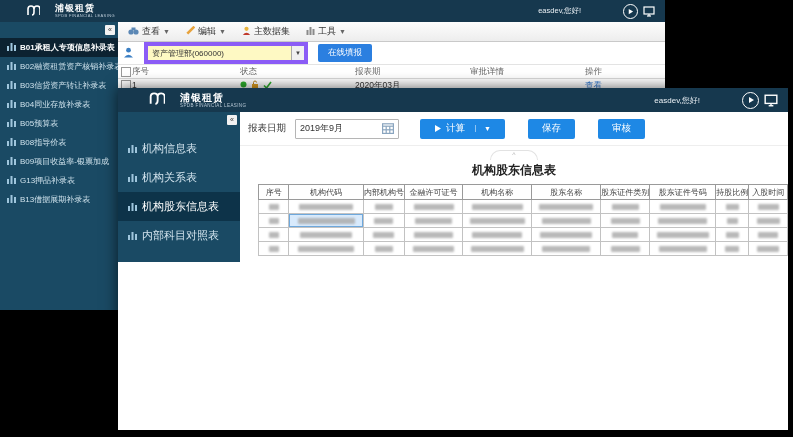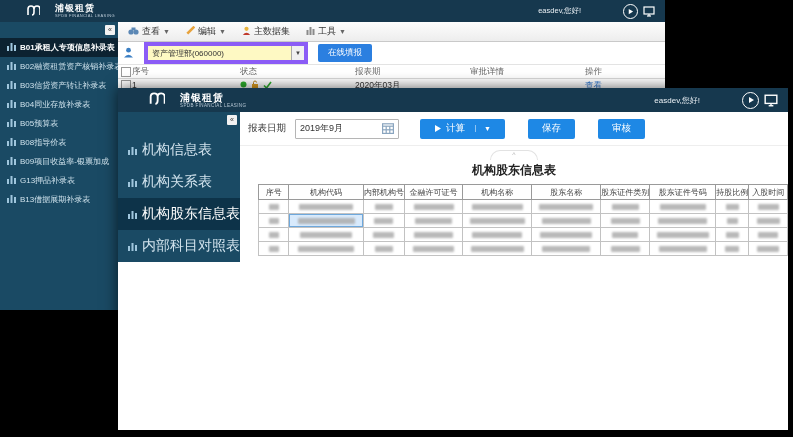--- a/index.html
+++ b/index.html
@@ -20,21 +20,21 @@
   #bw .brand .cn{font-size:9px;}  #bw .brand .en{font-size:4px;}
   #bw .greet{font-size:7.5px;}
   #bw .circ-icon{width:13px;height:13px;}
   .sidebar{position:absolute;background:#1a4a64;}
   #bw-side{left:0;top:22px;width:118px;height:288px;}
   .collapse-box{position:absolute;top:3px;right:3px;width:10px;height:10px;background:#f2f2f2;color:#333;
     font-size:7px;line-height:10px;text-align:center;border-radius:1px;}
   .bw-list{padding-top:16px;}
   .bw-item{display:flex;align-items:center;gap:4px;padding:4px 2px 4px 7px;color:#cfe2ec;font-size:8px;cursor:pointer;white-space:nowrap;}
   .bw-item.sel{background:#0c2231;color:#fff;font-weight:bold;}
-  .fw-item{display:flex;align-items:center;gap:5px;padding:7px 2px 7px 10px;color:#d3e4ee;font-size:14px;cursor:pointer;white-space:nowrap;}
+  .fw-item{display:flex;align-items:center;gap:5px;padding:7px 2px 7px 10px;color:#d3e4ee;font-size:11px;cursor:pointer;white-space:nowrap;}
   .fw-item.sel{background:#0d3349;color:#fff;}
   #bw-main{position:absolute;left:118px;top:22px;right:0;bottom:0;background:#fff;}
   .menubar{height:19px;background:linear-gradient(#fdfdfd,#ededed);border-bottom:1px solid #c9c9c9;
     display:flex;align-items:center;gap:16px;padding-left:10px;font-size:9px;color:#333;}
   .menu-item{display:flex;align-items:center;gap:3px;cursor:pointer;}
   .menu-caret{color:#666;font-size:7px;}
   .filter-row{height:22px;display:flex;align-items:center;gap:10px;padding-left:5px;border-bottom:1px solid #e3e3e3;}
   .selbox{display:flex;align-items:center;justify-content:space-between;border:4px solid #8b5cf6;background:#fef9c3;
     height:14px;font-size:8px;color:#333;padding-left:4px;}
   .selbox .dd{width:12px;height:100%;border-left:1px solid #a9a9a9;background:#f0f0f0;color:#444;font-size:6px;

